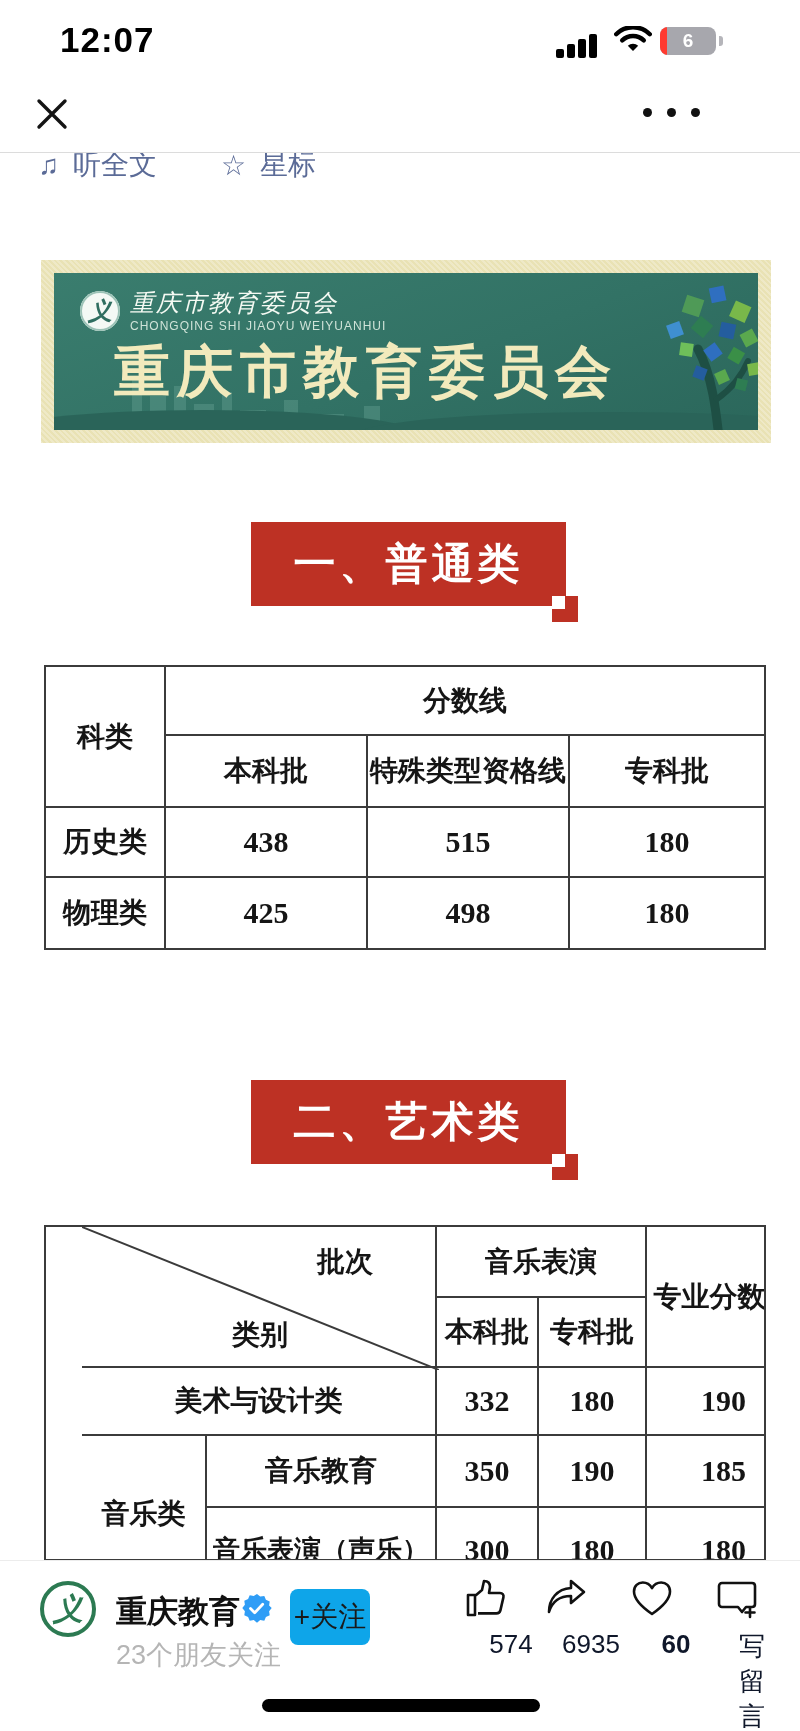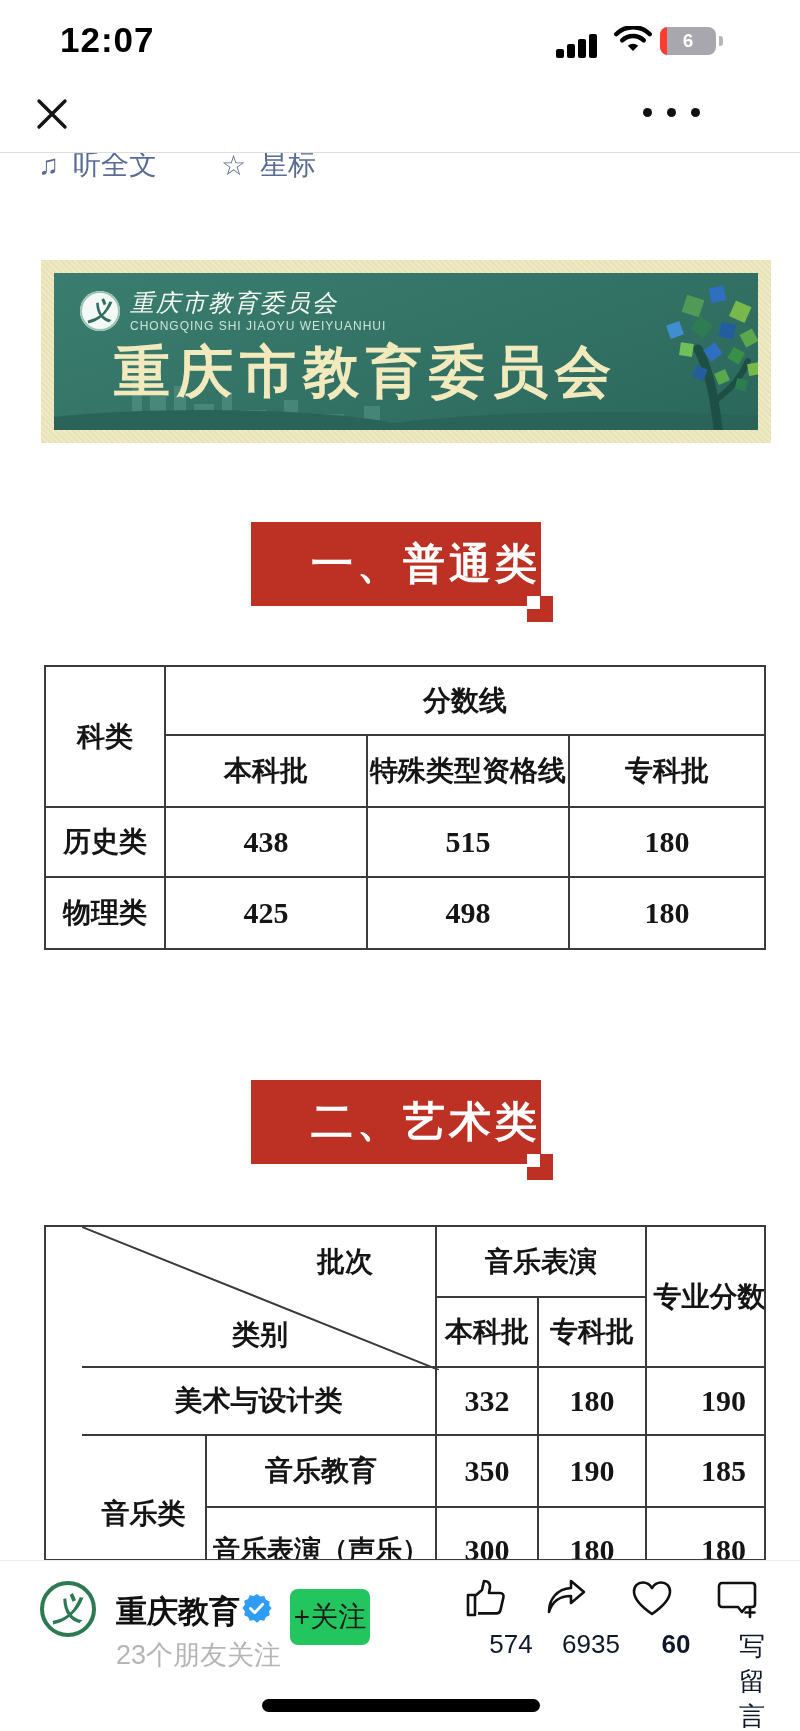--- a/index.html
+++ b/index.html
@@ -43,22 +43,22 @@
   .borg .cn{color:#f5faf3;font-size:24px;font-style:italic;letter-spacing:2px;}
   .borg .en{color:#cfe3d8;font-size:12px;letter-spacing:1px;margin-top:5px;}
   .btitle{position:absolute;left:0;right:80px;top:62px;text-align:center;color:#f2eabc;
       font-size:56px;font-weight:700;letter-spacing:7px;white-space:nowrap;}
   .skyline{position:absolute;left:0;bottom:0;width:100%;height:58px;}
   .hill{position:absolute;background:#2a6459;border-radius:50% 50% 0 0;}
   .bld{position:absolute;background:#6fa89a;opacity:.35;}
   .tree{position:absolute;right:-6px;top:6px;}
 
   
-  .redhead{width:290px;height:84px;background:#bd3124;color:#fff;display:flex;
-      align-items:center;justify-content:flex-end;font-size:42px;font-weight:700;
+  .redhead{width:315px;height:84px;background:#bd3124;color:#fff;display:flex;
+      align-items:center;justify-content:center;font-size:42px;font-weight:700;
       letter-spacing:4px;position:absolute;left:251px;}
   .redhead .tab{position:absolute;right:-12px;bottom:-16px;width:26px;height:26px;background:#bd3124;}
   .redhead .tab i{position:absolute;left:0;top:0;width:13px;height:13px;background:#fff;display:block;}
 
   
   .tbl{position:absolute;left:44px;border:2px solid #3b3b3b;display:grid;
       font-family:"Liberation Serif",serif;color:#151515;background:#fff;}
   .tbl .c{border-right:2px solid #3b3b3b;border-bottom:2px solid #3b3b3b;
       display:flex;align-items:center;justify-content:center;
       font-weight:700;text-align:center;}
@@ -79,21 +79,21 @@
 
   
   .footer{left:0;top:1560px;width:800px;height:171px;background:#fff;border-top:1px solid #ececec;z-index:20;}
   .flogo{position:absolute;left:40px;top:20px;width:56px;height:56px;border-radius:50%;
       border:4px solid #2c7a52;box-sizing:border-box;background:#fff;display:flex;
       align-items:center;justify-content:center;}
   .flogo span{color:#2c7a52;font-size:30px;font-weight:700;font-style:italic;}
   .fname{position:absolute;left:116px;top:30px;font-size:31px;font-weight:700;color:#111;}
   .badge{position:absolute;left:242px;top:32px;}
   .ffollowers{position:absolute;left:116px;top:76px;font-size:27px;color:#b5b5b5;}
-  .fbtn{position:absolute;left:290px;top:28px;width:80px;height:56px;background:#22c55e;
+  .fbtn{position:absolute;left:290px;top:28px;width:80px;height:56px;background:#0ea5e9;
       border-radius:8px;display:flex;align-items:center;justify-content:center;
       font-size:28px;color:#1a1a1a;}
   .action{position:absolute;top:14px;width:92px;display:flex;flex-direction:column;
       align-items:center;gap:8px;}
   .action .cnt{font-size:26px;color:#0f172a;margin-left:48px;}
   .homebar{position:absolute;left:262px;top:138px;width:278px;height:13px;background:#000;border-radius:7px;}
   svg{display:block;}
 </style>
 </head>
 <body>

